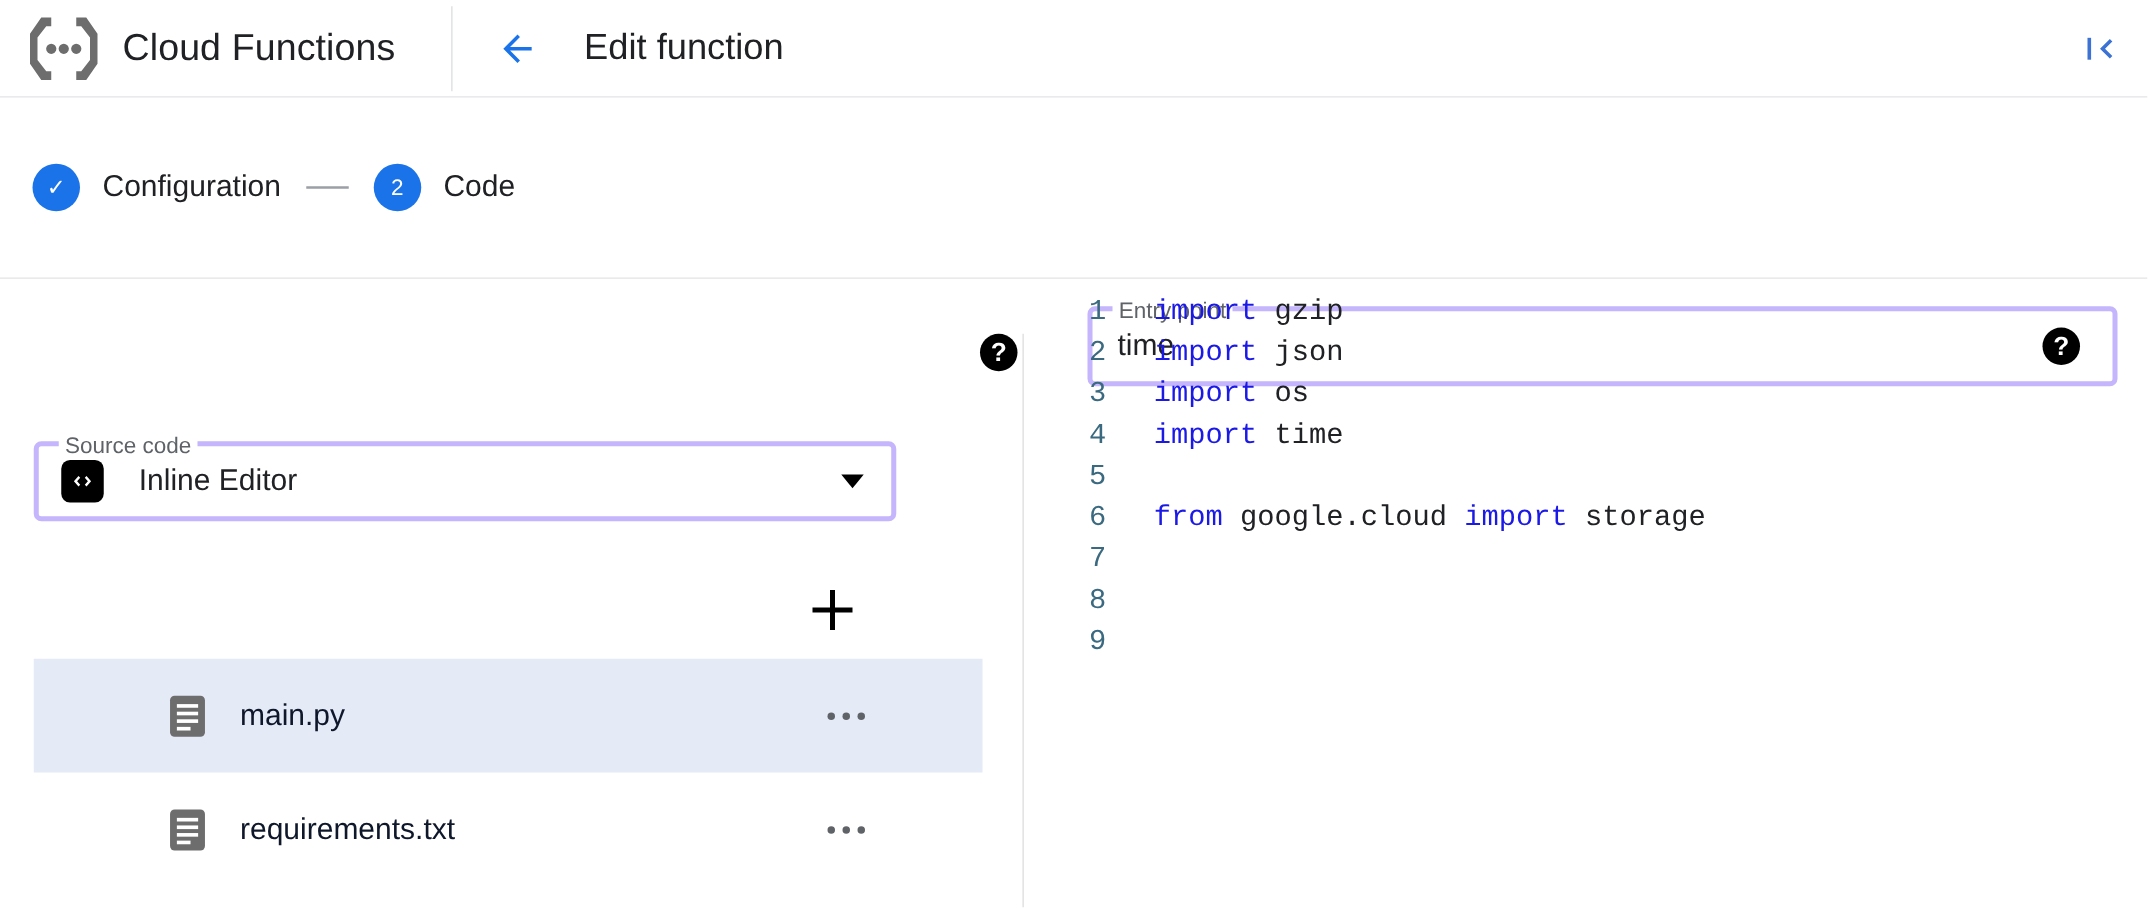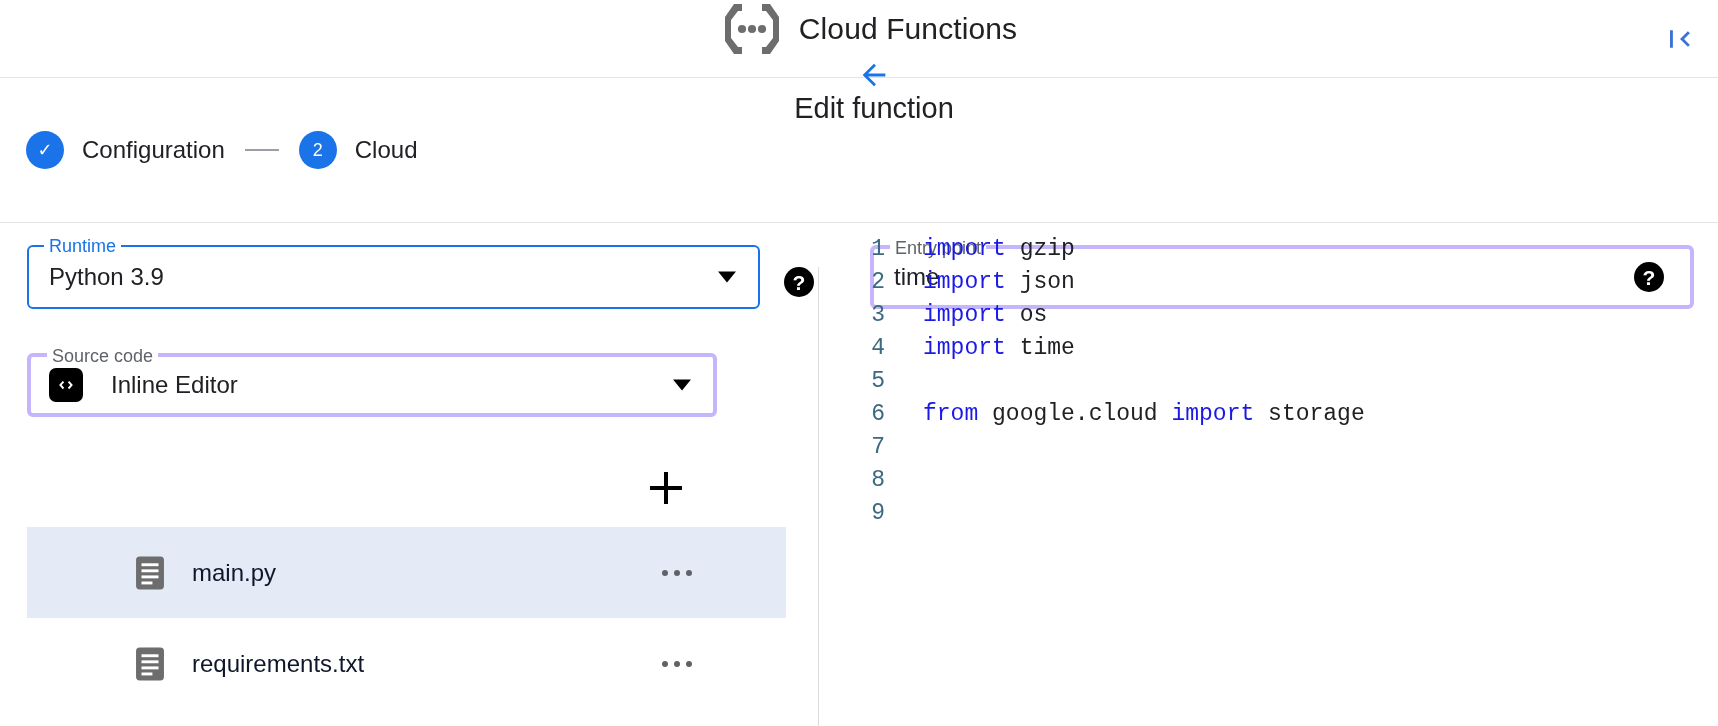--- a/index.html
+++ b/index.html
@@ -18,21 +18,20 @@
 
   
   .app-header {
     position: relative;
     height: 78px;
     box-sizing: border-box;
     border-bottom: 1px solid #e3e4e6;
     display: flex;
     align-items: center;
     background: #fff;
-    flex-direction: column;
   }
   .brand {
     display: flex;
     align-items: center;
     padding-left: 22px;
     height: 100%;
   }
   .brand-logo {
     width: 58px;
     height: 58px;
@@ -383,33 +382,28 @@
 </div>
 
 <div class="stepper-bar">
   <div class="step">
     <div class="step-circle">✓</div>
     <div class="step-label">Configuration</div>
   </div>
   <div class="step-connector"></div>
   <div class="step">
     <div class="step-circle">2</div>
-    <div class="step-label">Cloud</div>
+    <div class="step-label">Code</div>
   </div>
 </div>
 
 <div class="content">
 
   <div class="left-col">
 
-    <div class="field focused runtime-field">
-      <div class="field-legend">Runtime</div>
-      <div class="field-value">Python 3.9</div>
-      <div class="field-caret"></div>
-    </div>
     <div class="help-icon runtime-help">?</div>
 
     <div class="field source-field">
       <div class="field-legend">Source code</div>
       <div class="source-icon">
         <svg width="22" height="22" viewBox="0 0 24 24">
           <path d="M8.5 7.5 L4.5 12 L8.5 16.5 L10 15 L7.3 12 L10 9 Z" fill="#fff"></path>
           <path d="M15.5 7.5 L19.5 12 L15.5 16.5 L14 15 L16.7 12 L14 9 Z" fill="#fff"></path>
         </svg>
       </div>

